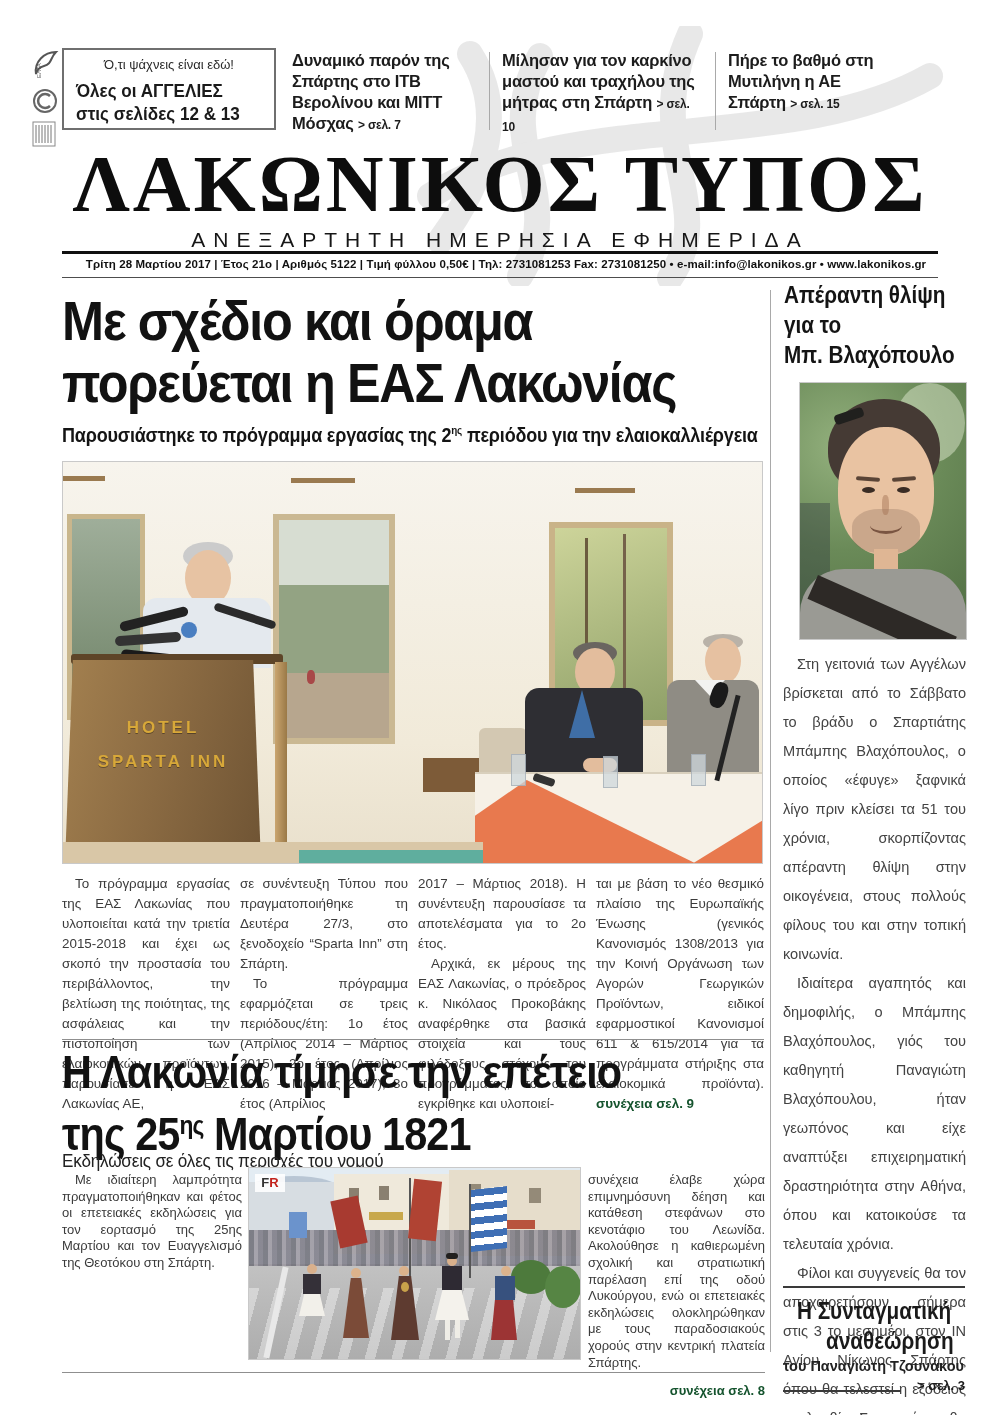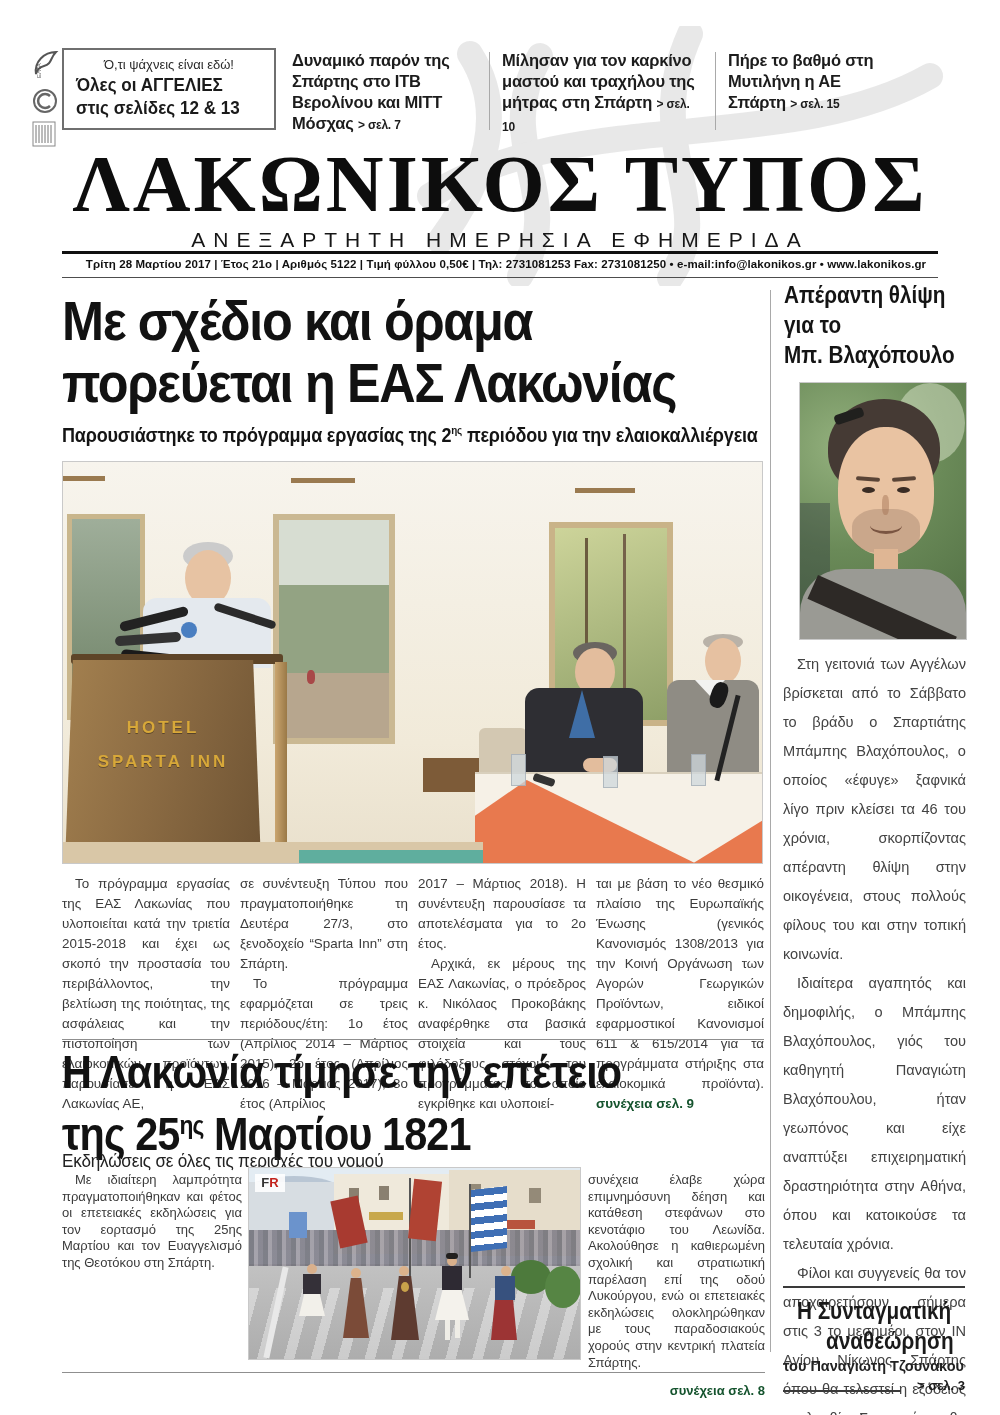--- a/index.html
+++ b/index.html
@@ -65,21 +65,21 @@
           <line x1="10" y1="4" x2="10" y2="22"></line>
           <line x1="13" y1="4" x2="13" y2="22"></line>
           <line x1="16" y1="4" x2="16" y2="22"></line>
           <line x1="19" y1="4" x2="19" y2="22"></line>
         </g>
     </svg>
   </div>
 
   <div class="abs z1" style="left:62px;top:48px;width:214px;height:82px;border:2px solid #6f6f6f;box-sizing:border-box;padding:7px 12px;">
     <div style="font-size:13px;color:#2a2a2a;text-align:center;">Ό,τι ψάχνεις είναι εδώ!</div>
-    <div style="font-size:19px;font-weight:700;margin-top:2px;"><span class="cond">Όλες οι ΑΓΓΕΛΙΕΣ</span></div>
+    <div style="font-size:19px;font-weight:700;margin-top:8px;"><span class="cond">Όλες οι ΑΓΓΕΛΙΕΣ</span></div>
     <div style="font-size:19px;font-weight:700;margin-top:1px;"><span class="cond">στις σελίδες 12 &amp; 13</span></div>
   </div>
 
   <div class="abs z1 teaser" style="left:292px;top:50px;width:192px;">
     <span>Δυναμικό παρόν της Σπάρτης στο ITB Βερολίνου και MITT Μόσχας</span>
     <span class="pageref">&gt; σελ. 7</span>
   </div>
 
   <div class="abs z1 vrule" style="left:489px;top:52px;height:78px;"></div>
 
@@ -271,21 +271,21 @@
     <div class="abs" style="left:62px;top:104px;width:13px;height:6px;background:#3a2c24;border-radius:50%;"></div>
     <div class="abs" style="left:97px;top:104px;width:13px;height:6px;background:#3a2c24;border-radius:50%;"></div>
     <div class="abs" style="left:82px;top:112px;width:7px;height:20px;background:rgba(160,110,80,.45);border-radius:40%;"></div>
     <div class="abs" style="left:70px;top:134px;width:32px;height:14px;border-bottom:3px solid #7a5542;border-radius:50%;"></div>
     <div class="abs" style="left:74px;top:166px;width:24px;height:26px;background:#dfb694;"></div>
     <div class="abs" style="left:0;top:186px;width:166px;height:70px;background:#9a9a94;border-radius:44px 44px 0 0;"></div>
     <div class="abs" style="left:18px;top:192px;width:152px;height:26px;background:#2d2926;transform:rotate(24deg);transform-origin:0 0;"></div>
   </div>
 
   <div class="abs z1 obit-text" style="left:783px;top:650px;width:183px;">
-    <p>Στη γειτονιά των Αγγέλων βρίσκεται από το Σάββατο το βράδυ ο Σπαρτιάτης Μπάμπης Βλαχόπουλος, ο οποίος «έφυγε» ξαφνικά λίγο πριν κλείσει τα 46 του χρόνια, σκορπίζοντας απέραντη θλίψη στην οικογένεια, στους πολλούς φίλους του και στην τοπική κοινωνία.</p>
+    <p>Στη γειτονιά των Αγγέλων βρίσκεται από το Σάββατο το βράδυ ο Σπαρτιάτης Μπάμπης Βλαχόπουλος, ο οποίος «έφυγε» ξαφνικά λίγο πριν κλείσει τα 51 του χρόνια, σκορπίζοντας απέραντη θλίψη στην οικογένεια, στους πολλούς φίλους του και στην τοπική κοινωνία.</p>
     <p>Ιδιαίτερα αγαπητός και δημοφιλής, ο Μπάμπης Βλαχόπουλος, γιός του καθηγητή Παναγιώτη Βλαχόπουλου, ήταν γεωπόνος και είχε αναπτύξει επιχειρηματική δραστηριότητα στην Αθήνα, όπου και κατοικούσε τα τελευταία χρόνια.</p>
     <p>Φίλοι και συγγενείς θα τον αποχαιρετήσουν σήμερα στις 3 το μεσημέρι, στον ΙΝ Αγίου Νίκωνος Σπάρτης όπου θα τελεστεί η εξόδειος ακολουθία. Στη συνέχεια θα τον συνοδεύσουν στην τελευταία του κατοικία, στο Κοιμητήριο του Βαφειού Αμυκλών.</p>
 
   </div>
 
   <div class="abs z1" style="left:783px;top:1286px;width:182px;height:2px;background:#3a3a3a;"></div>
   <h3 class="abs z1" style="left:783px;top:1296px;width:185px;font-size:23px;line-height:30px;text-align:right;">
     <span class="cond">Η Συνταγματική</span><br>
     <span class="cond">αναθεώρηση</span>
   </h3>

